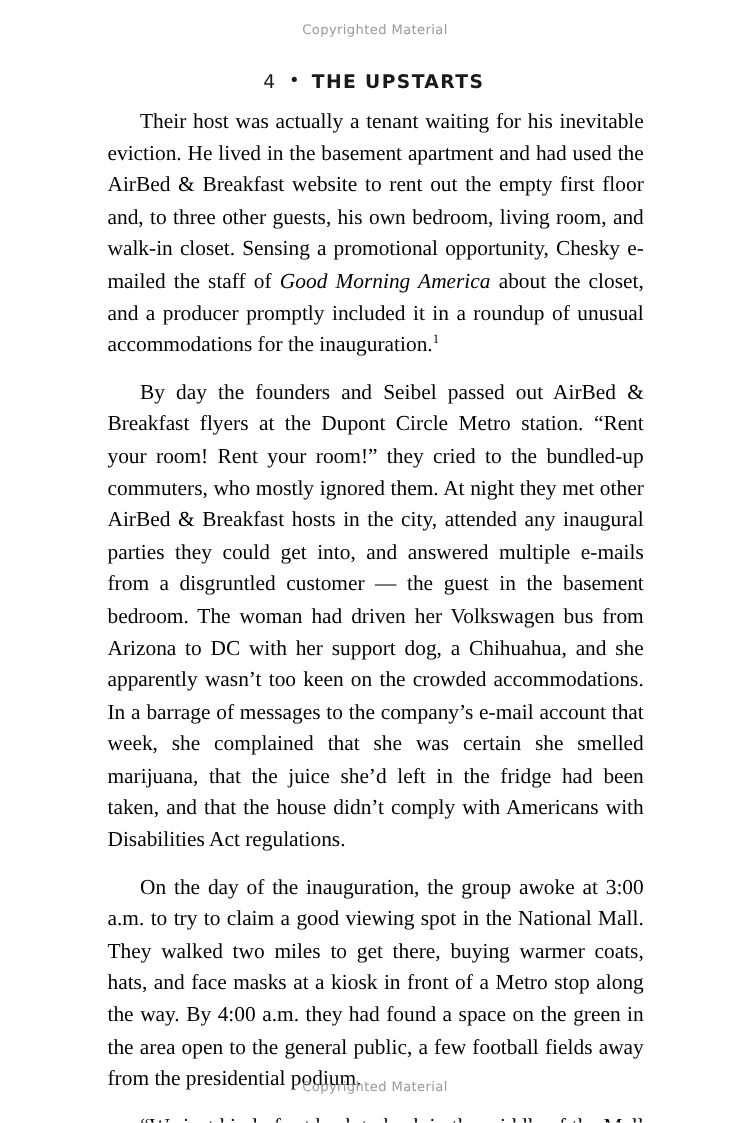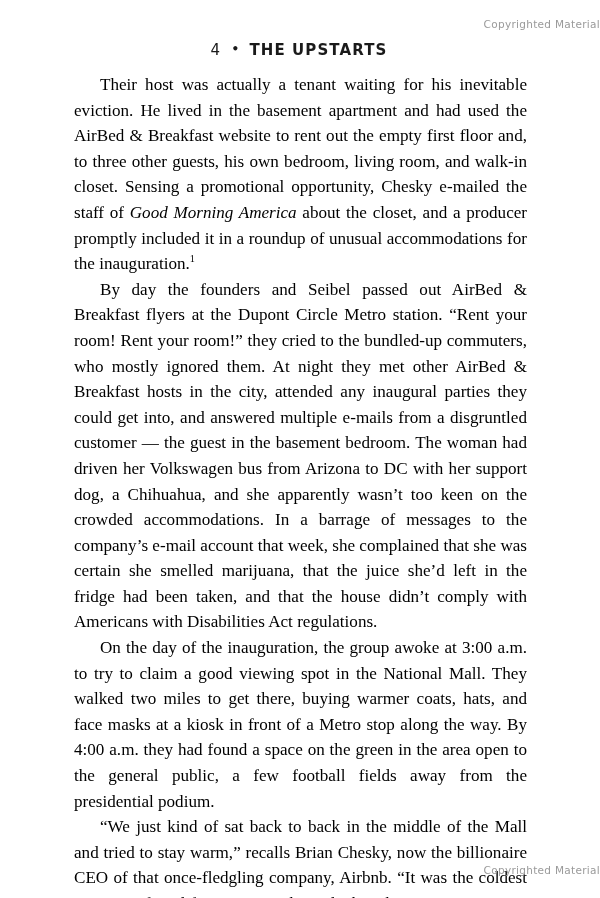--- a/index.html
+++ b/index.html
@@ -18,32 +18,32 @@
   .page {
     position: relative;
     width: 600px;
     height: 898px;
     box-sizing: border-box;
   }
   .watermark {
     position: absolute;
     left: 0;
     width: 600px;
-    text-align: right;
+    text-align: center;
     font-family: "DejaVu Sans", sans-serif;
     font-size: 10.5px;
     letter-spacing: 0.3px;
     color: #9a9a9a;
   }
   .watermark-top { top: 18px; }
   .watermark-bottom { top: 864px; }
 
   .running-head {
     position: absolute;
-    top: 41px;
+    top: 56px;
     left: 0;
     width: 598px;
     text-align: center;
     font-family: "DejaVu Sans", sans-serif;
     font-weight: bold;
     font-size: 15px;
     letter-spacing: 1.1px;
     color: #1a1a1a;
     white-space: nowrap;
   }
@@ -65,21 +65,21 @@
     left: 74px;
     width: 453px;
     font-size: 17.1px;
     line-height: 25.6px;
     text-align: justify;
     text-justify: inter-word;
     color: #000000;
     hyphens: manual;
   }
   .body-text p {
-    margin: 0;
+    margin: 12px;
     text-indent: 26px;
   }
   .body-text i {
     font-style: italic;
   }
   sup {
     font-size: 60%;
     vertical-align: super;
     line-height: 0;
   }

